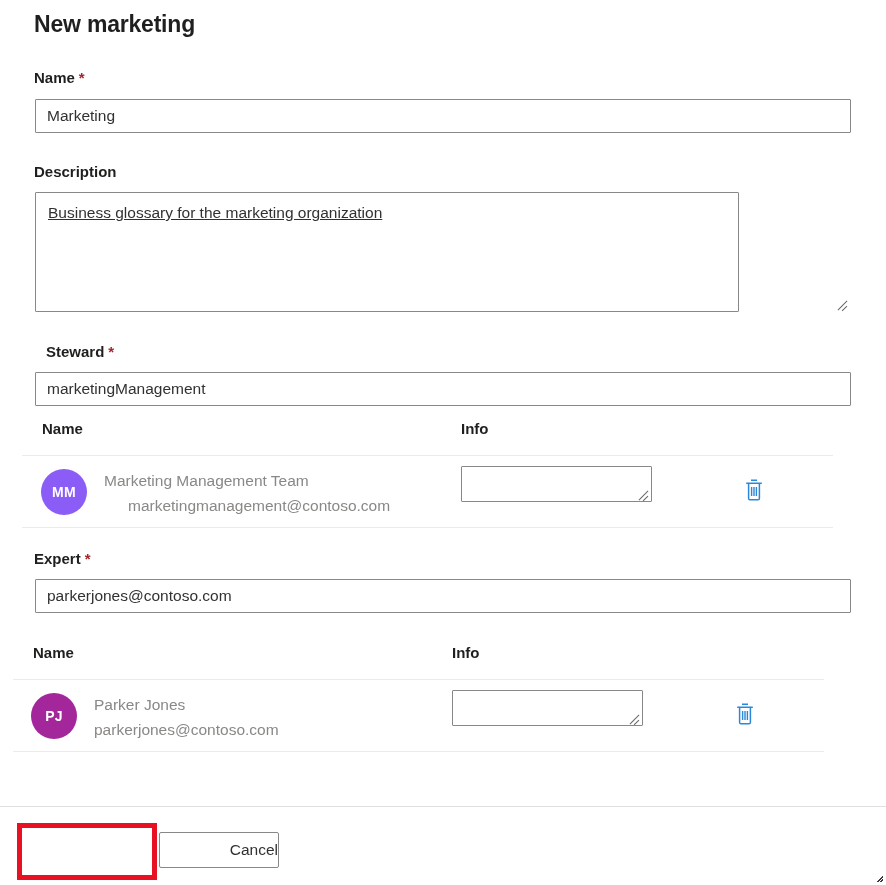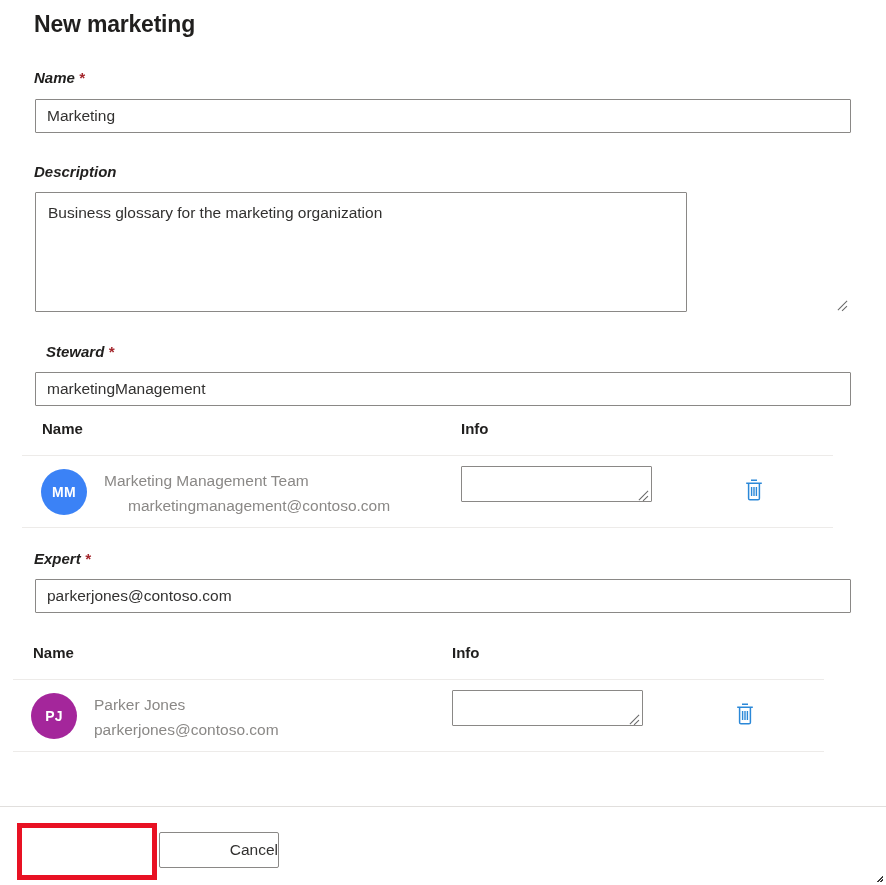--- a/index.html
+++ b/index.html
@@ -39,21 +39,20 @@
   }
 
   
   .field-label {
     position: absolute;
     font-size: 15px;
     font-weight: 600;
     color: #201f1e;
     line-height: 20px;
     white-space: nowrap;
-    font-style: italic;
   }
   .req-star {
     color: #a4262c;
     font-weight: 600;
     padding-left: 4px;
     font-size: 15px;
   }
 
   
   .text-input {
@@ -228,35 +227,35 @@
   <div class="page-title">New marketing</div>
 
   <div class="field-label" style="left:34px; top:68px;">
     <span>Name</span><span class="req-star">*</span>
   </div>
   <input class="text-input" type="text" style="left: 35px; top: 99px; width: 816px; height: 34px;" value="Marketing">
 
   <div class="field-label" style="left:34px; top:162px;">
     <span>Description</span>
   </div>
-  <textarea class="big-textarea" style="left: 35px; top: 192px; width: 652px; height: 120px;">Business glossary for the marketing organization</textarea>
+  <textarea class="big-textarea" style="left: 35px; top: 192px; width: 704px; height: 120px; text-decoration: underline;">Business glossary for the marketing organization</textarea>
   <span class="grip" style="left:836px; top:297px;"></span>
 
   <div class="field-label" style="left:34px; top:342px;margin-left:12px;">
     <span>Steward</span><span class="req-star">*</span>
   </div>
   <input class="text-input" type="text" style="left: 35px; top: 372px; width: 816px; height: 34px;" value="marketingManagement">
 
   <div class="people-table">
     <div class="col-head" style="left:42px; top:419px;">Name</div>
     <div class="col-head" style="left:461px; top:419px;">Info</div>
 
     <div class="rule" style="left:22px; top:455px; width:811px;"></div>
 
-    <div class="avatar" style="left:41px; top:469px; width:46px; height:46px; background:#3b82f6;">
+    <div class="avatar" style="left:41px; top:469px; width:46px; height:46px; background:#8b5cf6;">
       <span>MM</span>
     </div>
     <div class="person-name" style="left:104px; top:470px;">Marketing Management Team</div>
     <div class="person-mail" style="left:104px; top:495px;margin-left:24px;">marketingmanagement@contoso.com</div>
 
     <textarea class="info-box" style="left: 461px; top: 466px; width: 191px; height: 36px;"></textarea>
     <span class="grip" style="left:637px; top:487px;"></span>
 
     <button class="trash-btn" style="left:742px; top:477px; width:24px; height:26px;">
       <svg width="24" height="26" viewBox="0 0 24 26">

